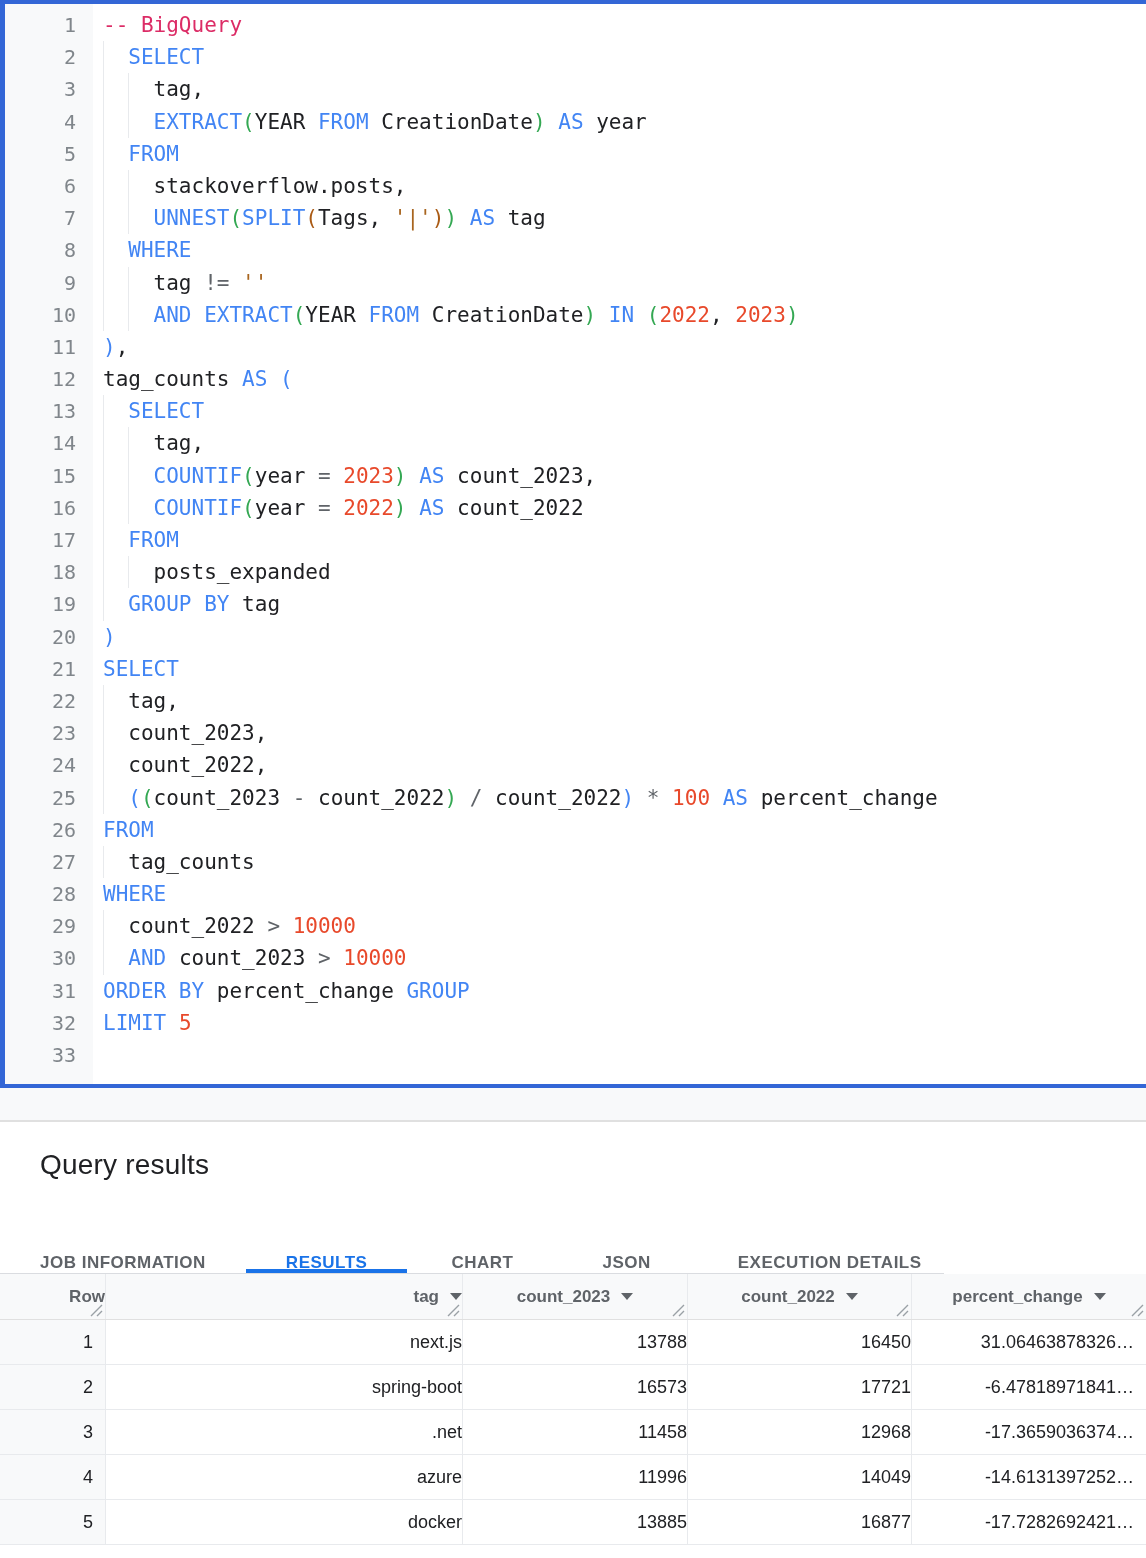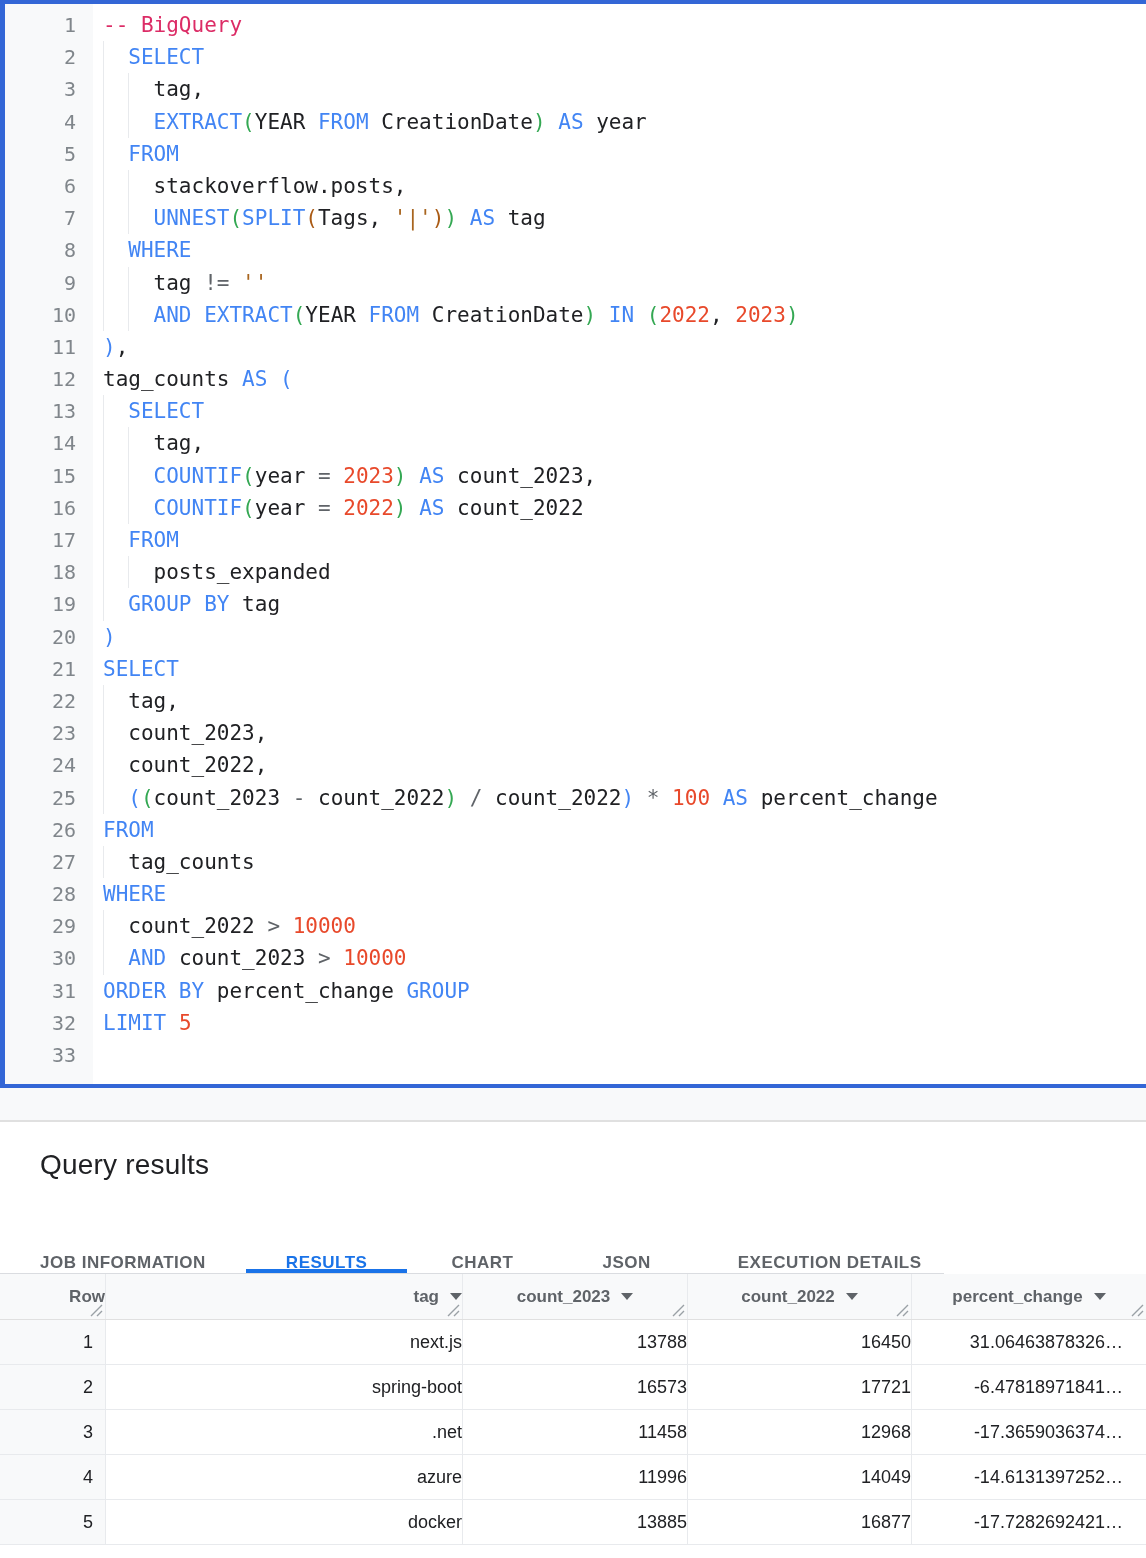--- a/index.html
+++ b/index.html
@@ -56,21 +56,21 @@
   .th:nth-child(1),.td:nth-child(1){width:106px}
   .th:nth-child(2),.td:nth-child(2){width:357px}
   .th:nth-child(3),.td:nth-child(3){width:225px}
   .th:nth-child(4),.td:nth-child(4){width:224px}
   .th:nth-child(5),.td:nth-child(5){width:234px;border-right:none}
   .al-left{justify-content:flex-end;padding-left:22px}
   .al-right{justify-content:flex-end;}
   .al-center{justify-content:center}
   .th.al-left{padding-left:16px}
   .td.rowcol{background:#f8f9fa;padding-right:12px}
-  .td.pct{padding-left:10px;padding-right:23px;white-space:nowrap;text-overflow:clip}
+  .td.pct{padding-left:10px;padding-right:12px;white-space:nowrap;text-overflow:clip}
   .sort-arrow{width:0;height:0;border-left:6px solid transparent;border-right:6px solid transparent;
               border-top:7px solid var(--hdr-txt);margin-left:11px;cursor:pointer}
   .resize{position:absolute;right:2px;bottom:2px;line-height:0;cursor:col-resize}
 </style>
 </head>
 <body>
 
 <div class="screen">
 
   <div class="editor">

